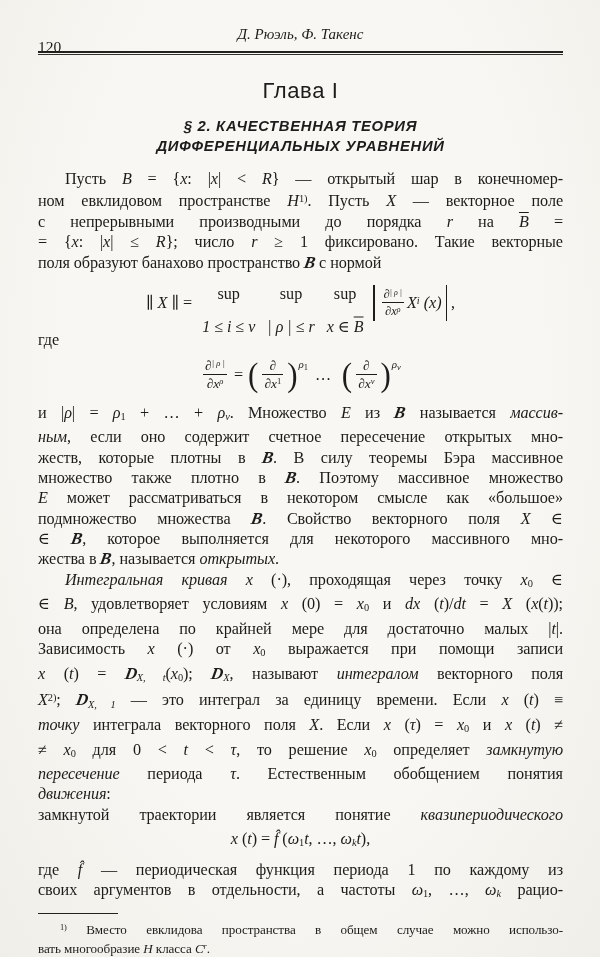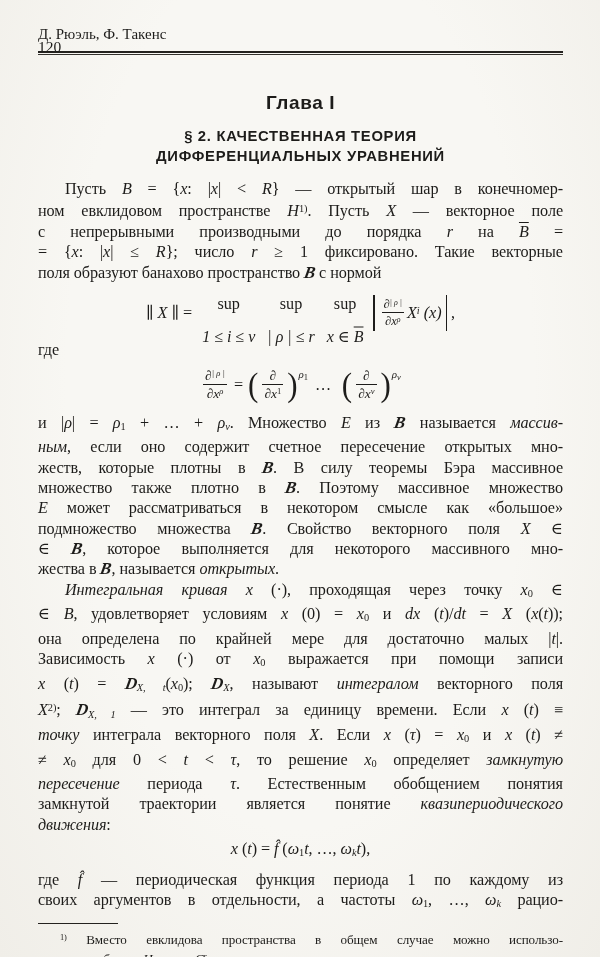--- a/index.html
+++ b/index.html
@@ -6,27 +6,27 @@
   body{
     width:600px;height:957px;overflow:hidden;
     background:radial-gradient(ellipse at 50% 40%, #f8f7f3 55%, #f0eee8 100%);
     color:#1d1c1a;
     font-family:"Liberation Serif","DejaVu Serif","DejaVu Sans",serif;
   }
   .page{padding:26px 37px 0 38px;position:relative;}
   
   .header{position:relative;height:20px;}
   .pagenum{position:absolute;left:0;top:12px;font-size:15.5px;}
-  .runtitle{position:absolute;left:0;right:0;font-size:15px;}
+  .runtitle{position:absolute;left:0;right:0;text-align:center;font-style:italic;font-size:15px;}
   .hrule{margin-top:5px;height:1px;border-top:2px solid #24221f;border-bottom:1px solid #34322e;}
   
-  .chapter{font-family:"Liberation Sans","DejaVu Sans",sans-serif;font-weight:700;font-size:19px;
-    text-align:center;margin-top:37px;letter-spacing:.6px;}
+  .chapter{font-family:"Liberation Sans","DejaVu Sans",sans-serif;font-weight:400;font-size:22px;
+    text-align:center;margin-top:23px;letter-spacing:.6px;}
   .section{font-family:"Liberation Sans","DejaVu Sans",sans-serif;font-weight:700;font-size:14.8px;
-    text-align:center;margin-top:13px;line-height:19.5px;letter-spacing:.7px;}
+    text-align:center;margin-top:13px;line-height:19.5px;letter-spacing:.7px;font-style:italic;}
   
   .bodytext{margin-top:13px;font-size:16.2px;line-height:20.3px;}
   .line{text-align:justify;text-align-last:justify;letter-spacing:-0.08px;}
   .line.last{text-align-last:left;}
   .line.ind{text-indent:27px;}
   .line.center{text-align:center;text-align-last:center;}
   .line.fml3{margin:4px 0 6px;text-align:right;}
   .i{font-style:italic;}
   .ov{text-decoration:overline;}
   .s-sup{font-size:.64em;vertical-align:.42em;}
@@ -149,22 +149,22 @@
     <div>
         <div class="line ind"><span class="i">Интегральная кривая</span> <span class="i">x</span> (·), проходящая через точку <span class="i">x</span><span class="s-sub">0</span> ∈</div>
         <div class="line">∈ <span class="i">B</span>, удовлетворяет условиям <span class="i">x</span> (0) = <span class="i">x</span><span class="s-sub">0</span> и <span class="i">dx</span> (<span class="i">t</span>)/<span class="i">dt</span> = <span class="i">X</span> (<span class="i">x</span>(<span class="i">t</span>));</div>
         <div class="line">она определена по крайней мере для достаточно малых |<span class="i">t</span>|.</div>
         <div class="line">Зависимость <span class="i">x</span> (·) от <span class="i">x</span><span class="s-sub">0</span> выражается при помощи записи</div>
         <div class="line"><span class="i">x</span> (<span class="i">t</span>) = <span class="scr">D</span><span class="s-sub i">X, t</span>(<span class="i">x</span><span class="s-sub">0</span>); <span class="scr">D</span><span class="s-sub i">X</span>, называют <span class="i">интегралом</span> векторного поля</div>
         <div class="line"><span class="i">X</span><span class="s-sup">2)</span>; <span class="scr">D</span><span class="s-sub i">X, 1</span> — это интеграл за единицу времени. Если <span class="i">x</span> (<span class="i">t</span>) ≡</div>
         <div class="line"><span class="i">точку</span> интеграла векторного поля <span class="i">X</span>. Если <span class="i">x</span> (<span class="i">τ</span>) = <span class="i">x</span><span class="s-sub">0</span> и <span class="i">x</span> (<span class="i">t</span>) ≠</div>
         <div class="line">≠ <span class="i">x</span><span class="s-sub">0</span> для 0 &lt; <span class="i">t</span> &lt; <span class="i">τ</span>, то решение <span class="i">x</span><span class="s-sub">0</span> определяет <span class="i">замкнутую</span></div>
         <div class="line"><span class="i">пересечение</span> периода <span class="i">τ</span>. Естественным обобщением понятия</div>
+        <div class="line last"><span class="i">движения</span>:</div>
         <div class="line">замкнутой траектории является понятие <span class="i">квазипериодического</span></div>
-        <div class="line last"><span class="i">движения</span>:</div>
       </div>
     <div>
         <div class="line center fml3"><span class="i">x</span> (<span class="i">t</span>) = <span class="i">f̂</span> (<span class="i">ω</span><span class="s-sub">1</span><span class="i">t</span>, …, <span class="i">ω</span><span class="s-sub i">k</span><span class="i">t</span>),</div>
       </div>
     <div>
         <div class="line">где <span class="i">f̂</span> — периодическая функция периода 1 по каждому из</div>
         <div class="line">своих аргументов в отдельности, а частоты <span class="i">ω</span><span class="s-sub">1</span>, …, <span class="i">ω</span><span class="s-sub i">k</span> рацио-</div>
       </div>
   </div>
 

